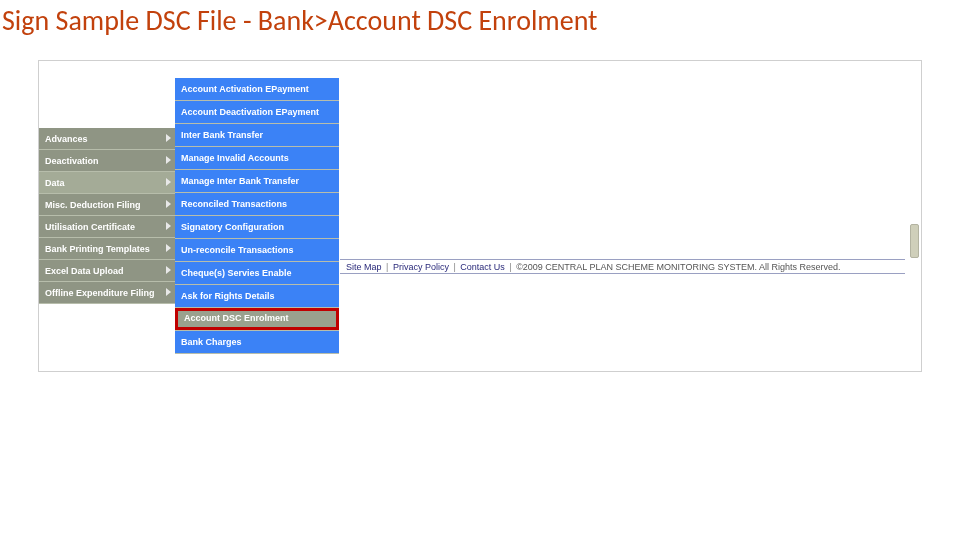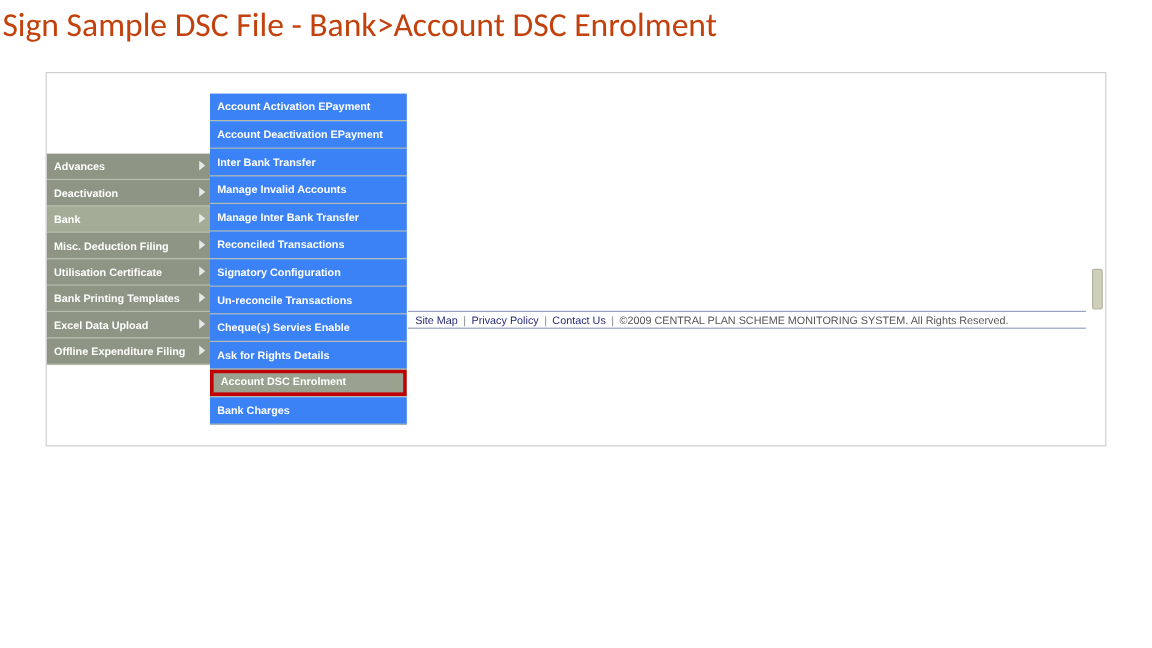--- a/index.html
+++ b/index.html
@@ -141,21 +141,21 @@
     <div class="menu-col sidebar">
       <div class="menu-item">
         <span>Advances</span>
         <span class="arrow"></span>
       </div>
       <div class="menu-item">
         <span>Deactivation</span>
         <span class="arrow"></span>
       </div>
       <div class="menu-item selected">
-        <span>Bank</span>
+        <span>Data</span>
         <span class="arrow"></span>
       </div>
       <div class="menu-item">
         <span>Misc. Deduction Filing</span>
         <span class="arrow"></span>
       </div>
       <div class="menu-item">
         <span>Utilisation Certificate</span>
         <span class="arrow"></span>
       </div>

